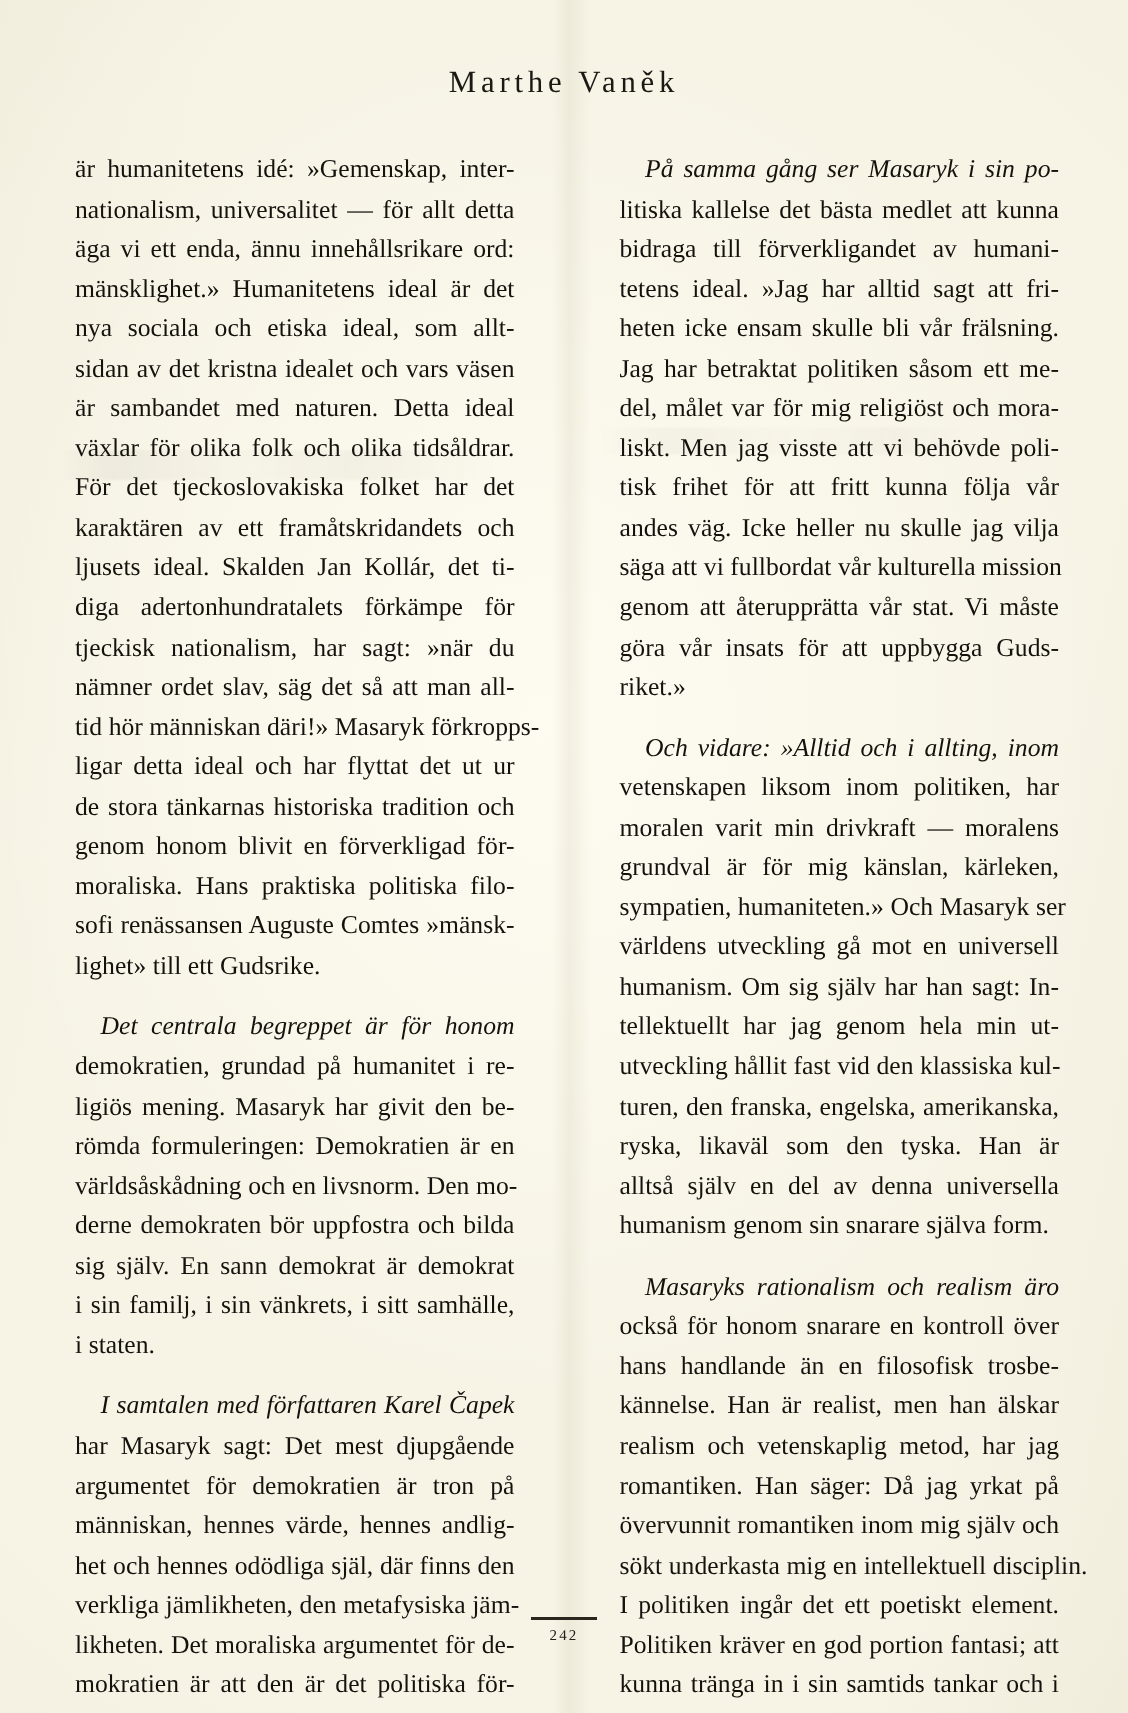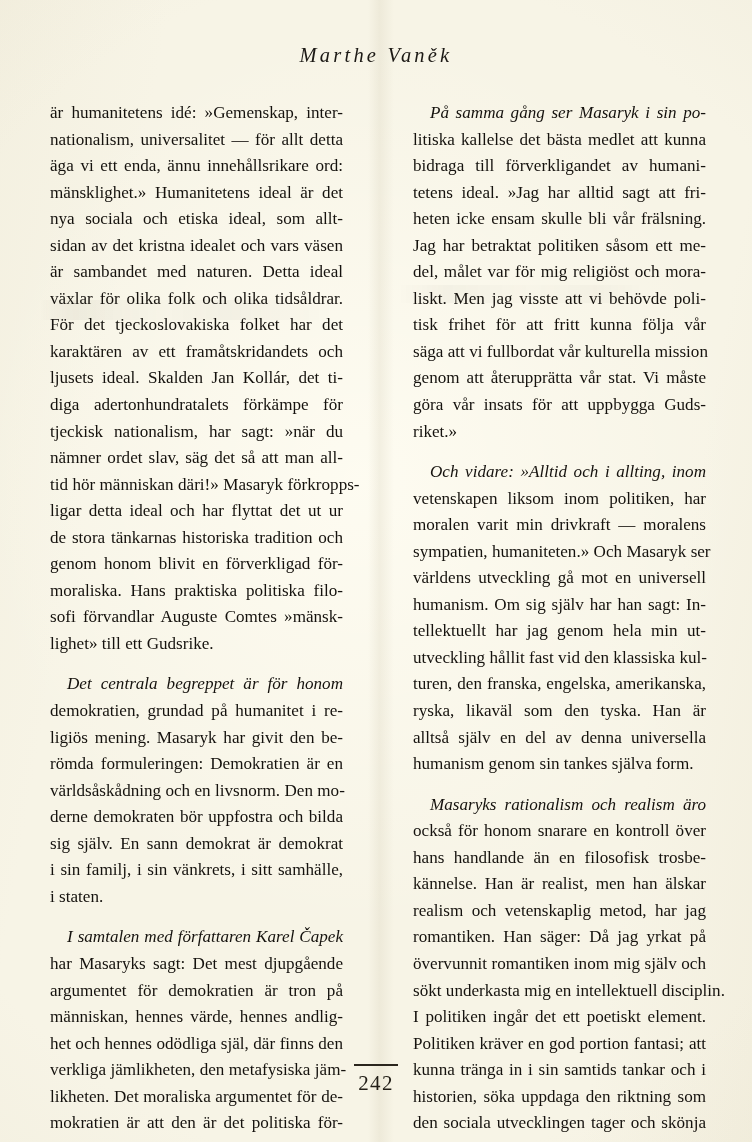--- a/index.html
+++ b/index.html
@@ -41,21 +41,20 @@
     inset: 0;
   }
 
   
   .running-head {
     position: absolute;
     top: 44px;
     left: 0;
     right: 0;
     text-align: center;
-    font-style: italic;
     font-size: 20.5px;
     letter-spacing: 3.2px;
     color: #1c1915;
     white-space: pre;
   }
 
   
   .columns {
     position: absolute;
     top: 86px;
@@ -133,21 +132,21 @@
     bottom: 46px;
     text-align: center;
   }
   .folio-rule {
     width: 44px;
     height: 1.6px;
     background: #2a251d;
     margin: 0 auto 5px auto;
   }
   .folio-num {
-    font-size: 21px;
+    font-size: 10px;
     letter-spacing: 1.4px;
     color: #211d16;
     font-family: "Liberation Serif", "DejaVu Serif", serif;
   }
 </style>
 </head>
 <body>
 
 <div class="page">
 
@@ -173,74 +172,76 @@
           <span class="ln">karaktären av ett framåtskridandets och</span>
           <span class="ln">ljusets ideal. Skalden Jan Kollár, det ti-</span>
           <span class="ln">diga adertonhundratalets förkämpe för</span>
           <span class="ln">tjeckisk nationalism, har sagt: »när du</span>
           <span class="ln">nämner ordet slav, säg det så att man all-</span>
           <span class="ln">tid hör människan däri!» Masaryk förkropps-</span>
           <span class="ln">ligar detta ideal och har flyttat det ut ur</span>
           <span class="ln">de stora tänkarnas historiska tradition och</span>
           <span class="ln">genom honom blivit en förverkligad för-</span>
           <span class="ln">moraliska. Hans praktiska politiska filo-</span>
-          <span class="ln">sofi förvandlar Auguste Comtes »mänsk-</span>
+          <span class="ln">sofi renässansen Auguste Comtes »mänsk-</span>
           <span class="ln last">lighet» till ett Gudsrike.</span>
         </p>
         <p class="para">
           <span class="ln first-indent">Det centrala begreppet är för honom</span>
           <span class="ln">demokratien, grundad på humanitet i re-</span>
           <span class="ln">ligiös mening. Masaryk har givit den be-</span>
           <span class="ln">römda formuleringen: Demokratien är en</span>
           <span class="ln">världsåskådning och en livsnorm. Den mo-</span>
           <span class="ln">derne demokraten bör uppfostra och bilda</span>
           <span class="ln">sig själv. En sann demokrat är demokrat</span>
           <span class="ln">i sin familj, i sin vänkrets, i sitt samhälle,</span>
           <span class="ln last">i staten.</span>
         </p>
         <p class="para">
           <span class="ln first-indent">I samtalen med författaren Karel Čapek</span>
-          <span class="ln">har Masaryks sagt: Det mest djupgående</span>
+          <span class="ln">har Masaryk sagt: Det mest djupgående</span>
           <span class="ln">argumentet för demokratien är tron på</span>
           <span class="ln">människan, hennes värde, hennes andlig-</span>
           <span class="ln">het och hennes odödliga själ, där finns den</span>
           <span class="ln">verkliga jämlikheten, den metafysiska jäm-</span>
           <span class="ln">likheten. Det moraliska argumentet för de-</span>
           <span class="ln">mokratien är att den är det politiska för-</span>
         </p>
       </div>
     <div class="col" id="col-right">
         <p class="para">
           <span class="ln first-indent">På samma gång ser Masaryk i sin po-</span>
           <span class="ln">litiska kallelse det bästa medlet att kunna</span>
           <span class="ln">bidraga till förverkligandet av humani-</span>
           <span class="ln">tetens ideal. »Jag har alltid sagt att fri-</span>
           <span class="ln">heten icke ensam skulle bli vår frälsning.</span>
           <span class="ln">Jag har betraktat politiken såsom ett me-</span>
           <span class="ln">del, målet var för mig religiöst och mora-</span>
           <span class="ln">liskt. Men jag visste att vi behövde poli-</span>
           <span class="ln">tisk frihet för att fritt kunna följa vår</span>
+          <span class="ln">andes väg. Icke heller nu skulle jag vilja</span>
           <span class="ln">säga att vi fullbordat vår kulturella mission</span>
           <span class="ln">genom att återupprätta vår stat. Vi måste</span>
           <span class="ln">göra vår insats för att uppbygga Guds-</span>
           <span class="ln last">riket.»</span>
         </p>
         <p class="para">
           <span class="ln first-indent">Och vidare: »Alltid och i allting, inom</span>
           <span class="ln">vetenskapen liksom inom politiken, har</span>
           <span class="ln">moralen varit min drivkraft — moralens</span>
+          <span class="ln">grundval är för mig känslan, kärleken,</span>
           <span class="ln">sympatien, humaniteten.» Och Masaryk ser</span>
           <span class="ln">världens utveckling gå mot en universell</span>
           <span class="ln">humanism. Om sig själv har han sagt: In-</span>
           <span class="ln">tellektuellt har jag genom hela min ut-</span>
           <span class="ln">utveckling hållit fast vid den klassiska kul-</span>
           <span class="ln">turen, den franska, engelska, amerikanska,</span>
           <span class="ln">ryska, likaväl som den tyska. Han är</span>
           <span class="ln">alltså själv en del av denna universella</span>
-          <span class="ln last">humanism genom sin tankes själva form.</span>
+          <span class="ln last">humanism genom sin snarare själva form.</span>
         </p>
         <p class="para">
           <span class="ln first-indent">Masaryks rationalism och realism äro</span>
           <span class="ln">också för honom snarare en kontroll över</span>
           <span class="ln">hans handlande än en filosofisk trosbe-</span>
           <span class="ln">kännelse. Han är realist, men han älskar</span>
           <span class="ln">realism och vetenskaplig metod, har jag</span>
           <span class="ln">romantiken. Han säger: Då jag yrkat på</span>
           <span class="ln">övervunnit romantiken inom mig själv och</span>
           <span class="ln">sökt underkasta mig en intellektuell disciplin.</span>

